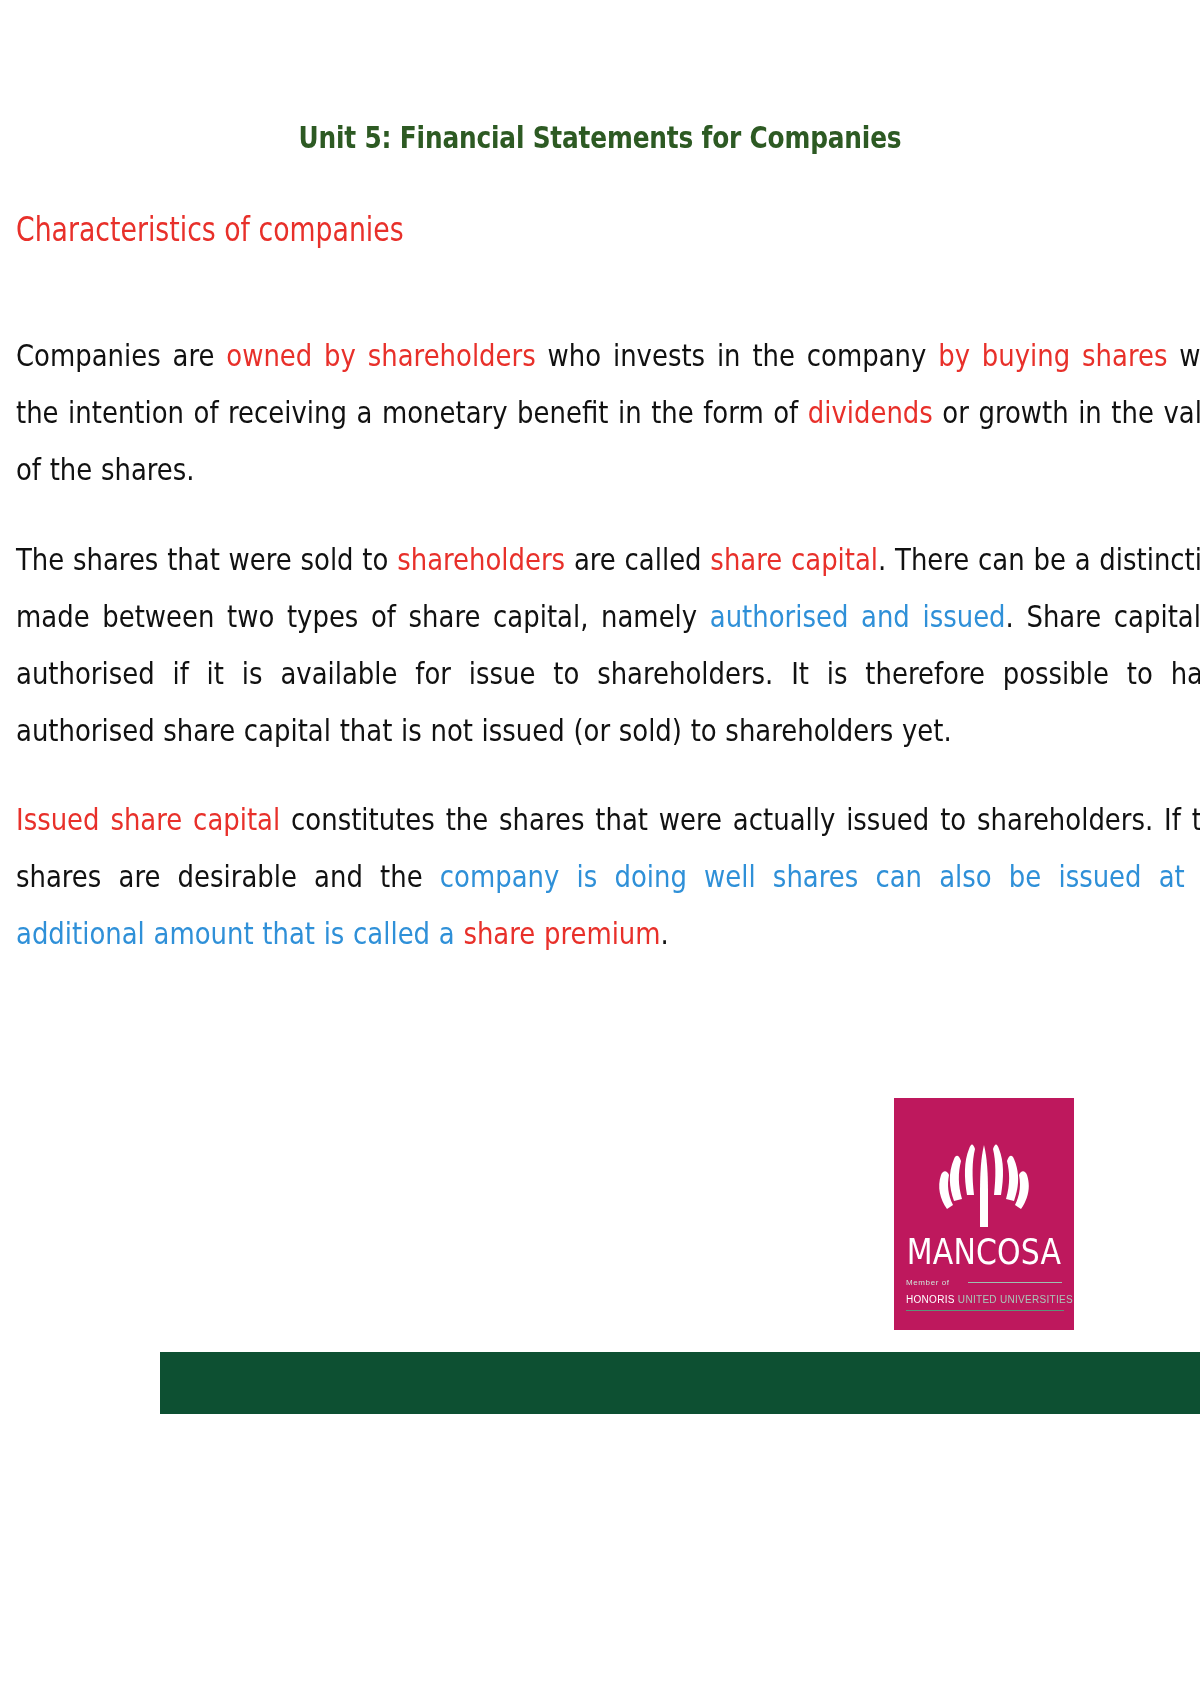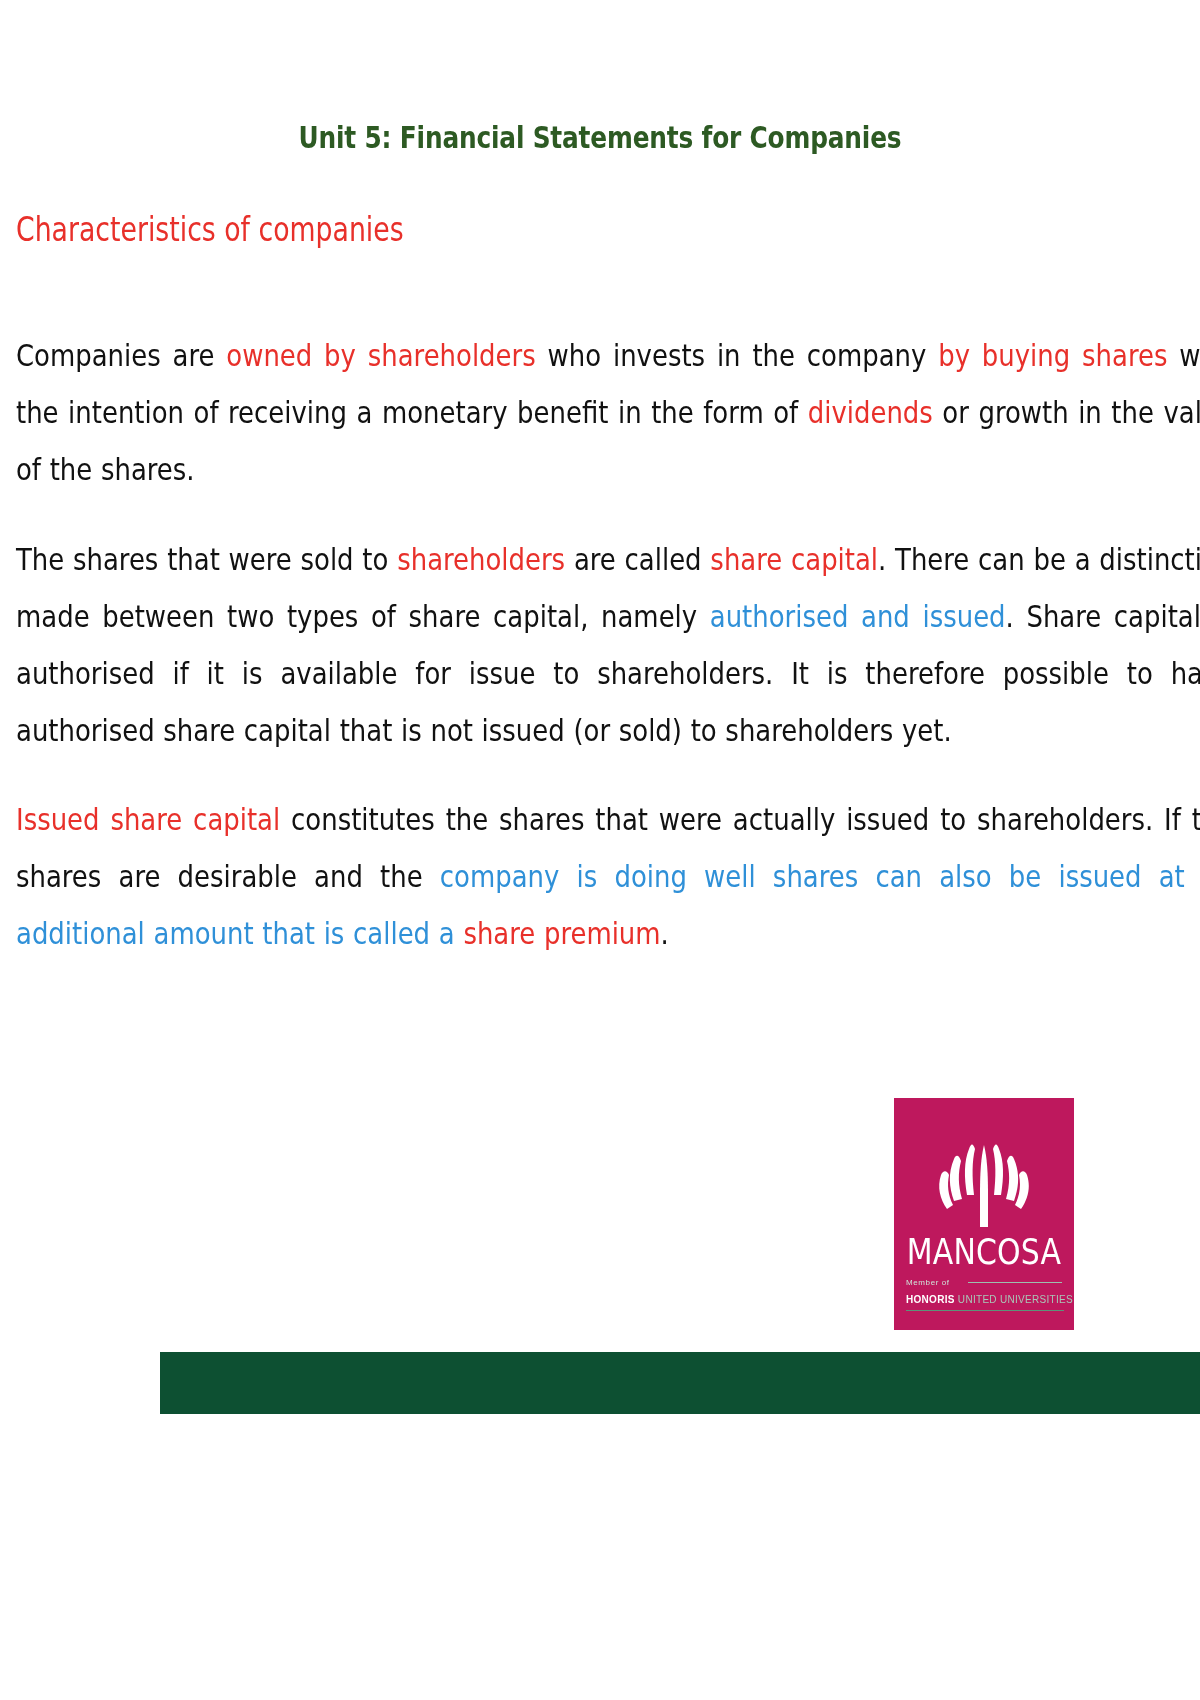--- a/index.html
+++ b/index.html
@@ -138,21 +138,21 @@
     top: 196px;
     width: 158px;
     font-family: "Liberation Sans Narrow", "Liberation Sans", sans-serif;
     font-size: 10px;
     letter-spacing: 0.3px;
     white-space: nowrap;
     color: #a9c7b8;
   }
   .logo-honoris b {
     color: #ffffff;
-    font-weight: bold;
+    font-weight: normal;
   }
   .logo-underline {
     position: absolute;
     left: 12px;
     top: 212px;
     width: 158px;
     height: 1px;
     background: #5d9279;
   }
 

